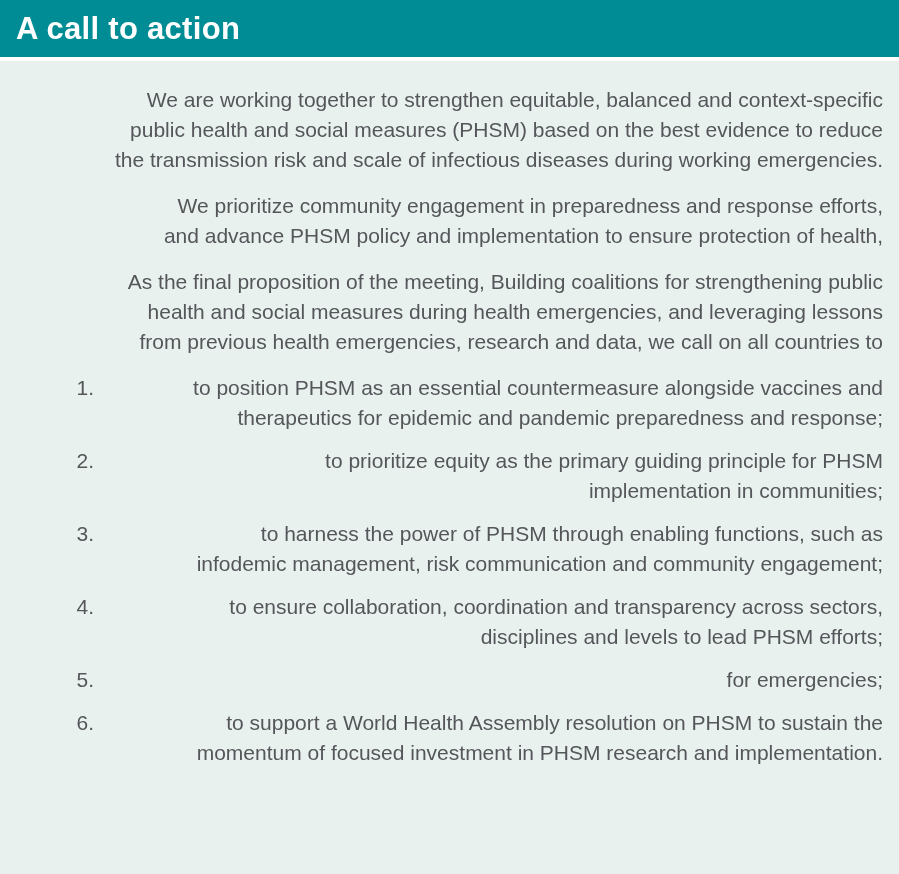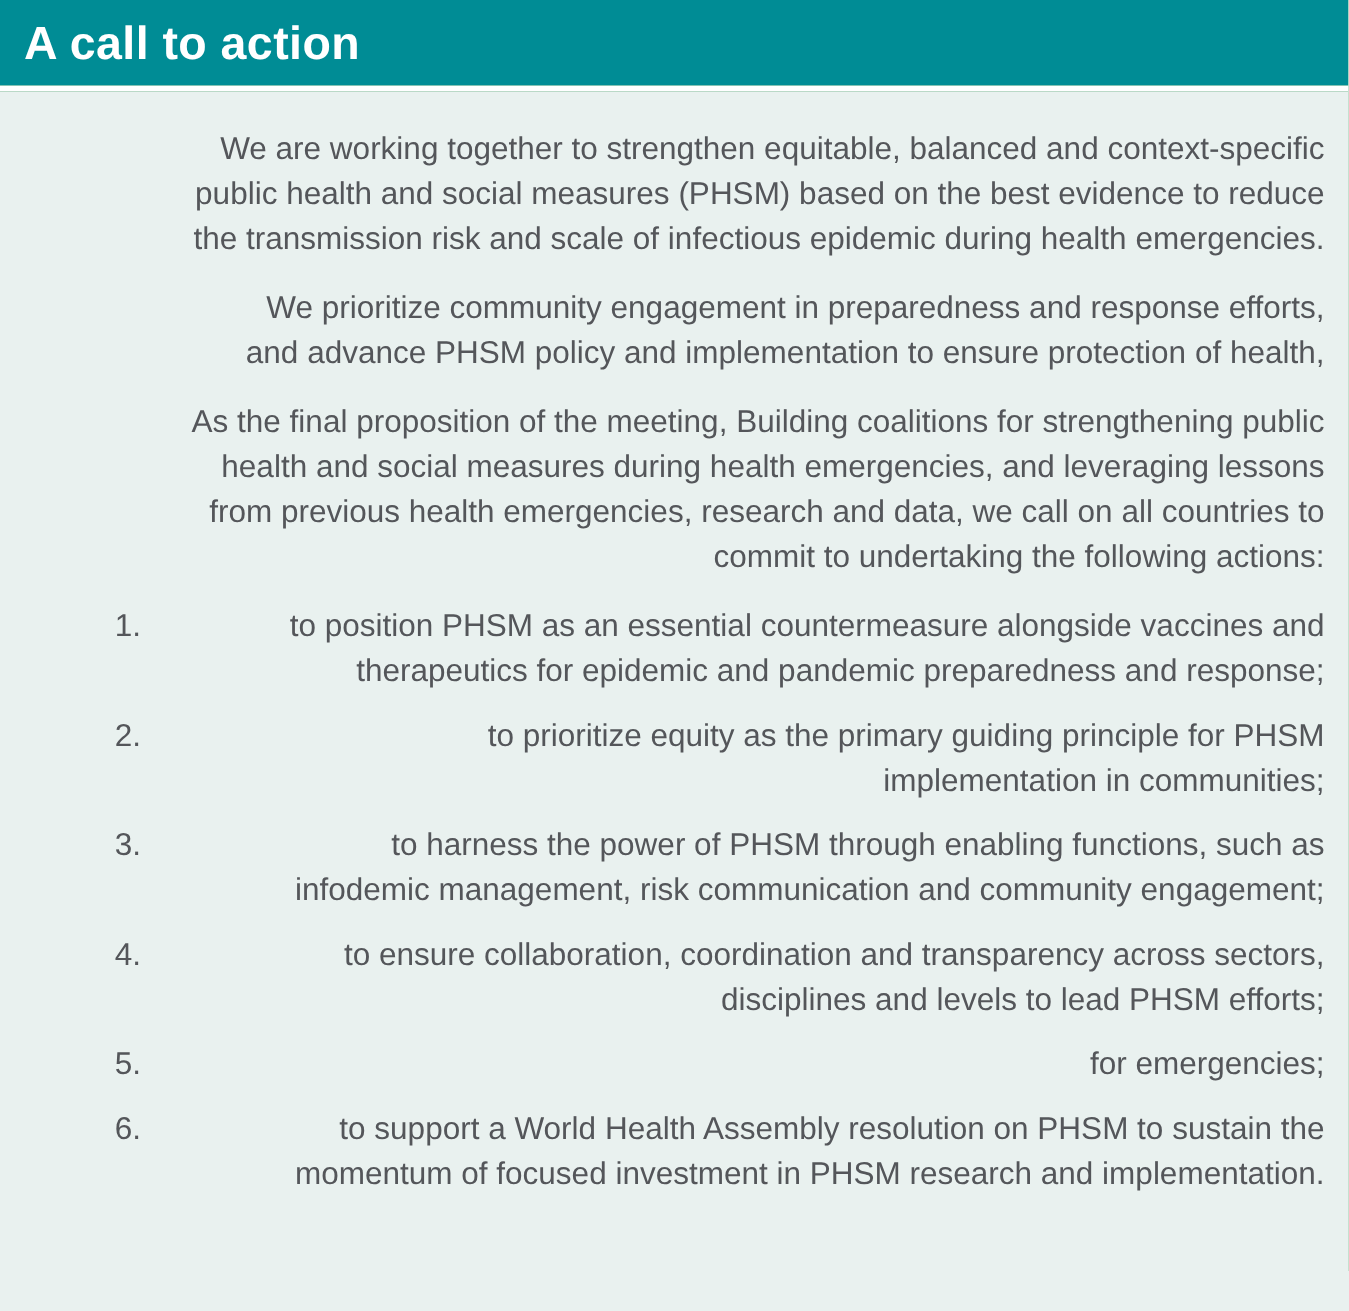--- a/index.html
+++ b/index.html
@@ -64,33 +64,32 @@
     <h1>A call to action</h1>
   </div>
 
   <div class="header-gap"></div>
 
   <div class="body-area">
 
     <div class="para">
       <span class="line">We are working together to strengthen equitable, balanced and context-specific</span>
       <span class="line">public health and social measures (PHSM) based on the best evidence to reduce</span>
-      <span class="line">the transmission risk and scale of infectious epidemic during health emergencies.</span>
+      <span class="line">the transmission risk and scale of infectious diseases during working emergencies.</span>
     </div>
 
     <div class="para">
       <span class="line">We prioritize community engagement in preparedness and response efforts,</span>
       <span class="line">and advance PHSM policy and implementation to ensure protection of health,</span>
     </div>
 
     <div class="para">
       <span class="line">As the final proposition of the meeting, Building coalitions for strengthening public</span>
       <span class="line">health and social measures during health emergencies, and leveraging lessons</span>
       <span class="line">from previous health emergencies, research and data, we call on all countries to</span>
-      <span class="line">commit to undertaking the following actions:</span>
     </div>
 
     <ol class="action-list">
 
       <li class="action-item">
         <span class="num">1.</span>
         <span class="item-text">
           <span class="line">to position PHSM as an essential countermeasure alongside vaccines and</span>
           <span class="line">therapeutics for epidemic and pandemic preparedness and response;</span>
         </span>

